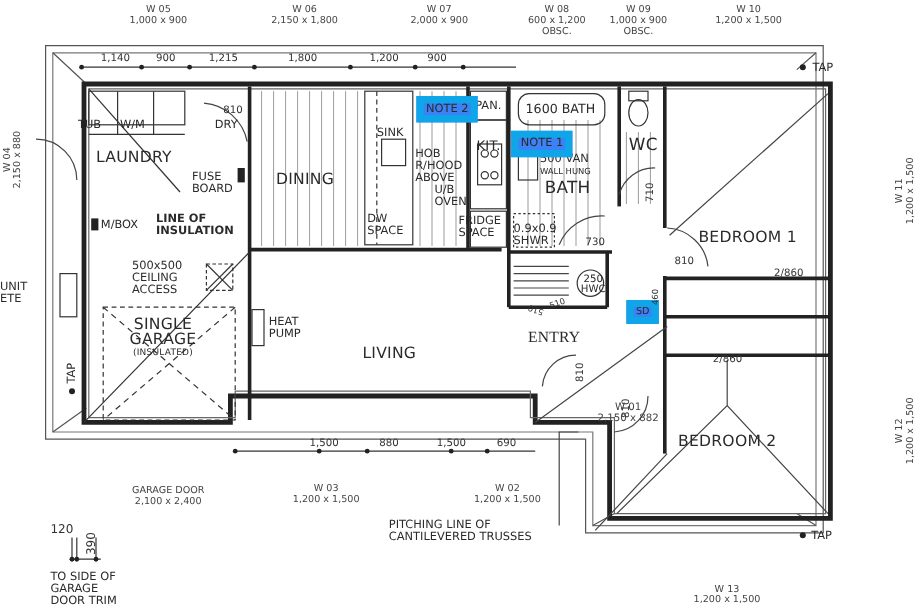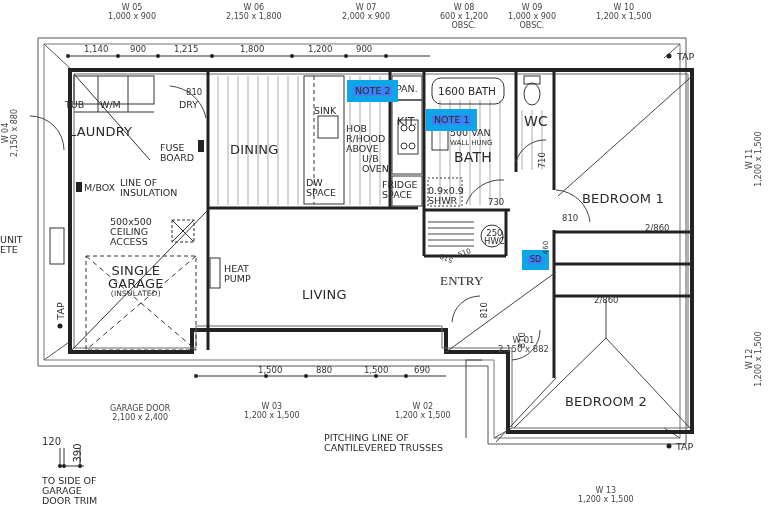--- a/index.html
+++ b/index.html
@@ -235,44 +235,44 @@
 <div class="lbl dim" style="left:174px;top:45px;">1,215</div>
 <div class="lbl dim" style="left:240px;top:45px;">1,800</div>
 <div class="lbl dim" style="left:308px;top:45px;">1,200</div>
 <div class="lbl dim" style="left:356px;top:45px;">900</div>
 
 <div class="lbl dim" style="left:258px;top:366px;">1,500</div>
 <div class="lbl dim" style="left:316px;top:366px;">880</div>
 <div class="lbl dim" style="left:364px;top:366px;">1,500</div>
 <div class="lbl dim" style="left:414px;top:366px;">690</div>
 
-<div class="lbl room" style="left:69px;top:125px;">LAUNDRY</div>
+<div class="lbl room" style="left:80px;top:125px;">LAUNDRY</div>
 <div class="lbl room" style="left:230px;top:143px;">DINING</div>
 <div class="lbl room" style="left:352px;top:116px;font-size:11px;padding-left:45px;">KIT.</div>
 <div class="lbl room" style="left:454px;top:150px;font-size:14px;">BATH</div>
 <div class="lbl room" style="left:524px;top:114px;font-size:14px;">WC</div>
 <div class="lbl room" style="left:582px;top:152px;margin-top:40px;">BEDROOM 1</div>
-<div class="lbl room" style="left:565px;top:362px;margin-top:33px;">BEDROOM 2</div>
+<div class="lbl room" style="left:565px;top:362px;">BEDROOM 2</div>
 <div class="lbl room" style="left:302px;top:288px;">LIVING</div>
 <div class="lbl room" style="left:440px;top:274px;font-family:Liberation Serif, serif;">ENTRY</div>
 <div class="lbl room c" style="left:108px;top:264px;">
   <div>SINGLE</div>
   <div>GARAGE</div>
   <div style="font-size:7.5px;">(INSULATED)</div>
 </div>
 
 <div class="lbl fix" style="left:65px;top:100px;">TUB</div>
 <div class="lbl fix" style="left:100px;top:100px;">W/M</div>
 <div class="lbl fix" style="left:131px;top:100px;margin-left:48px;">DRY</div>
 <div class="lbl fix" style="left:160px;top:143px;">
     <div>FUSE</div>
     <div>BOARD</div>
   </div>
 <div class="lbl fix" style="left:84px;top:183px;">M/BOX</div>
-<div class="lbl fix" style="left:120px;top:178px;">
+<div class="lbl fix" style="left:130px;top:178px;font-weight:bold;">
     <div>LINE OF</div>
     <div>INSULATION</div>
   </div>
 <div class="lbl fix" style="left:110px;top:217px;">
     <div>500x500</div>
     <div>CEILING</div>
     <div>ACCESS</div>
   </div>
 <div class="lbl fix" style="left:0px;top:235px;">
     <div>UNIT</div>

